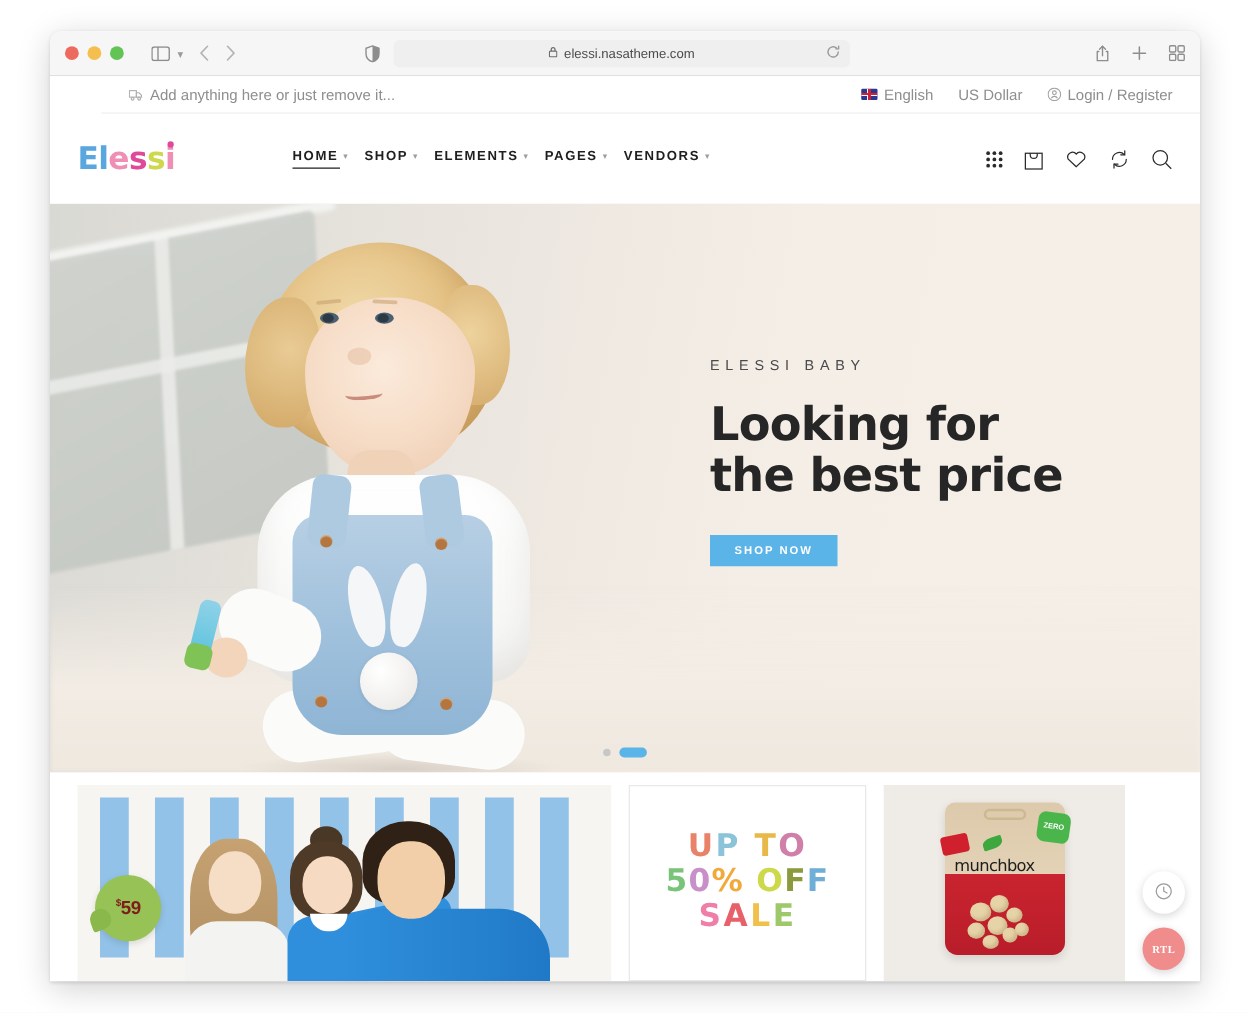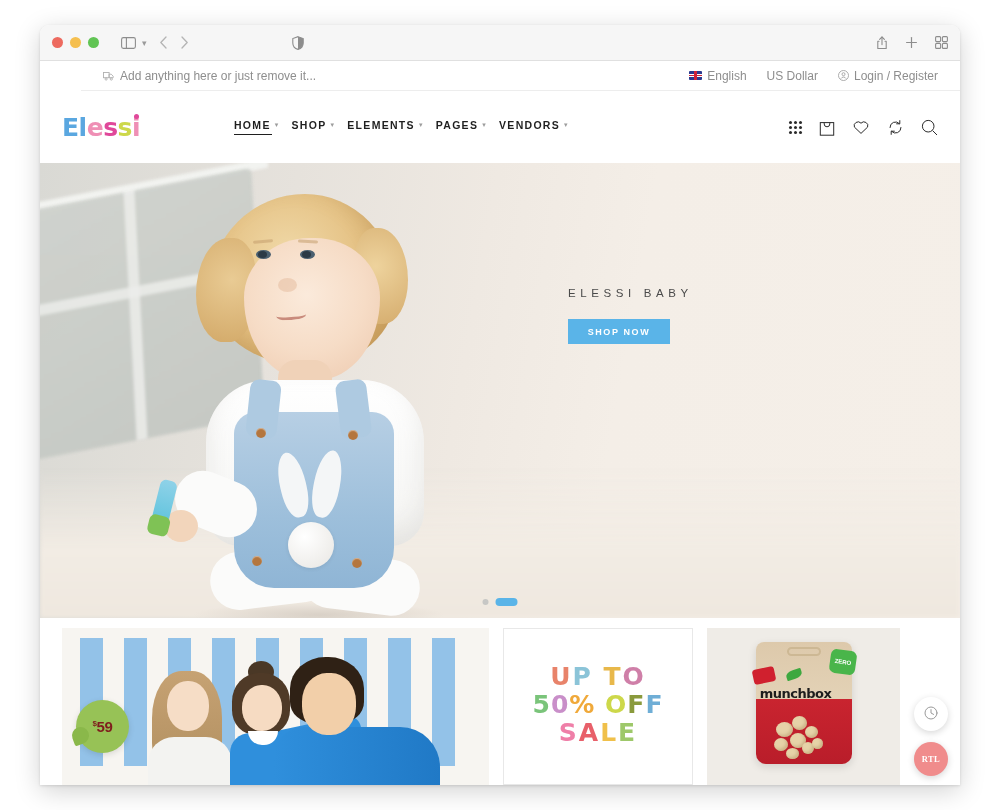--- a/index.html
+++ b/index.html
@@ -367,21 +367,21 @@
     background: linear-gradient(to bottom, #ddc9ab 0%, #e3d2b6 46%, #e3d2b6 47%, #c9242f 47%, #b91d2a 100%);
     border-radius: 8px 8px 10px 10px;
     box-shadow: 0 3px 8px rgba(0,0,0,.12);
   }
   .pouch-top {
     position: absolute; left: 50%; transform: translateX(-50%); top: 5px;
     width: 34px; height: 9px; border: 2px solid #cdb894; border-radius: 6px;
   }
   .pouch-brand {
     position: absolute; left: 0; right: 16px; top: 44px; text-align: center;
-    font-family: "DejaVu Sans", sans-serif; font-size: 13px; font-weight: bold;
+    font-family: "DejaVu Sans", sans-serif; font-size: 13px; font-weight: normal;
     color: #1d1d1d; letter-spacing: -.5px;
   }
   .pouch-tag {
     position: absolute; right: -4px; top: 8px; width: 26px; height: 24px;
     background: #49b54a; border-radius: 6px; transform: rotate(8deg);
     color: #fff; font-size: 6px; font-weight: bold;
     display: flex; align-items: center; justify-content: center;
   }
   .pouch-red-strip {
     position: absolute; left: -3px; top: 26px; width: 22px; height: 15px;
@@ -445,20 +445,35 @@
         </span>
       </div>
 
       <span class="ico shield-wrap">
         <svg width="12" height="14" viewBox="0 0 12 14" fill="none">
           <path d="M6 .7 11.2 2.6v4.3c0 3.2-2.2 5.6-5.2 6.5C3 12.5.8 10.1.8 6.9V2.6z" stroke="#8d8d8d" stroke-width="1.1"></path>
           <path d="M6 .7 11.2 2.6v4.3c0 3.2-2.2 5.6-5.2 6.5z" fill="#8d8d8d"></path>
         </svg>
       </span>
 
+      <div class="urlbar">
+        <span class="lock">
+          <svg width="7" height="9" viewBox="0 0 7 9" fill="none" stroke="#6d6d6d" stroke-width="1">
+            <rect x=".5" y="3.8" width="6" height="4.7" rx="1"></rect>
+              <path d="M2 3.8V2.6a1.5 1.5 0 0 1 3 0v1.2"></path>
+          </svg>
+        </span>
+        <span>elessi.nasatheme.com</span>
+        <span class="reload">
+          <svg width="11" height="11" viewBox="0 0 11 11" fill="none" stroke="#9a9a9a" stroke-width="1.1" stroke-linecap="round">
+            <path d="M9.6 5.5a4.1 4.1 0 1 1-1.3-3"></path>
+              <polyline points="9.9,0.9 9.9,3.1 7.7,3.1"></polyline>
+          </svg>
+        </span>
+      </div>
 
       <div class="chrome-right">
         <span class="ico">
           <svg width="12" height="14" viewBox="0 0 12 14" fill="none" stroke="#8d8d8d" stroke-width="1.1" stroke-linecap="round" stroke-linejoin="round">
             <path d="M3 5.2H1.8v7.3h8.4V5.2H9"></path>
               <line x1="6" y1="1" x2="6" y2="8.6"></line>
               <polyline points="3.6,3.4 6,1 8.4,3.4"></polyline>
           </svg>
         </span>
         <span class="ico">
@@ -610,20 +625,24 @@
             <div class="btn-wood bw3"></div>
               <div class="btn-wood bw4"></div>
             <div class="arm-l"></div>
             <div class="hand-l"></div>
             <div class="toy"></div>
           </div>
         </div>
 
         <div class="hero-copy">
           <div class="eyebrow">ELESSI BABY</div>
+          <div class="hero-title">
+            <div>Looking for</div>
+            <div>the best price</div>
+          </div>
           <a class="shop-now">SHOP NOW</a>
         </div>
 
         <div class="dots">
           <span class="dot-s"></span>
           <span class="dot-a"></span>
         </div>
       </div>
 
       <div class="bottom-row">

